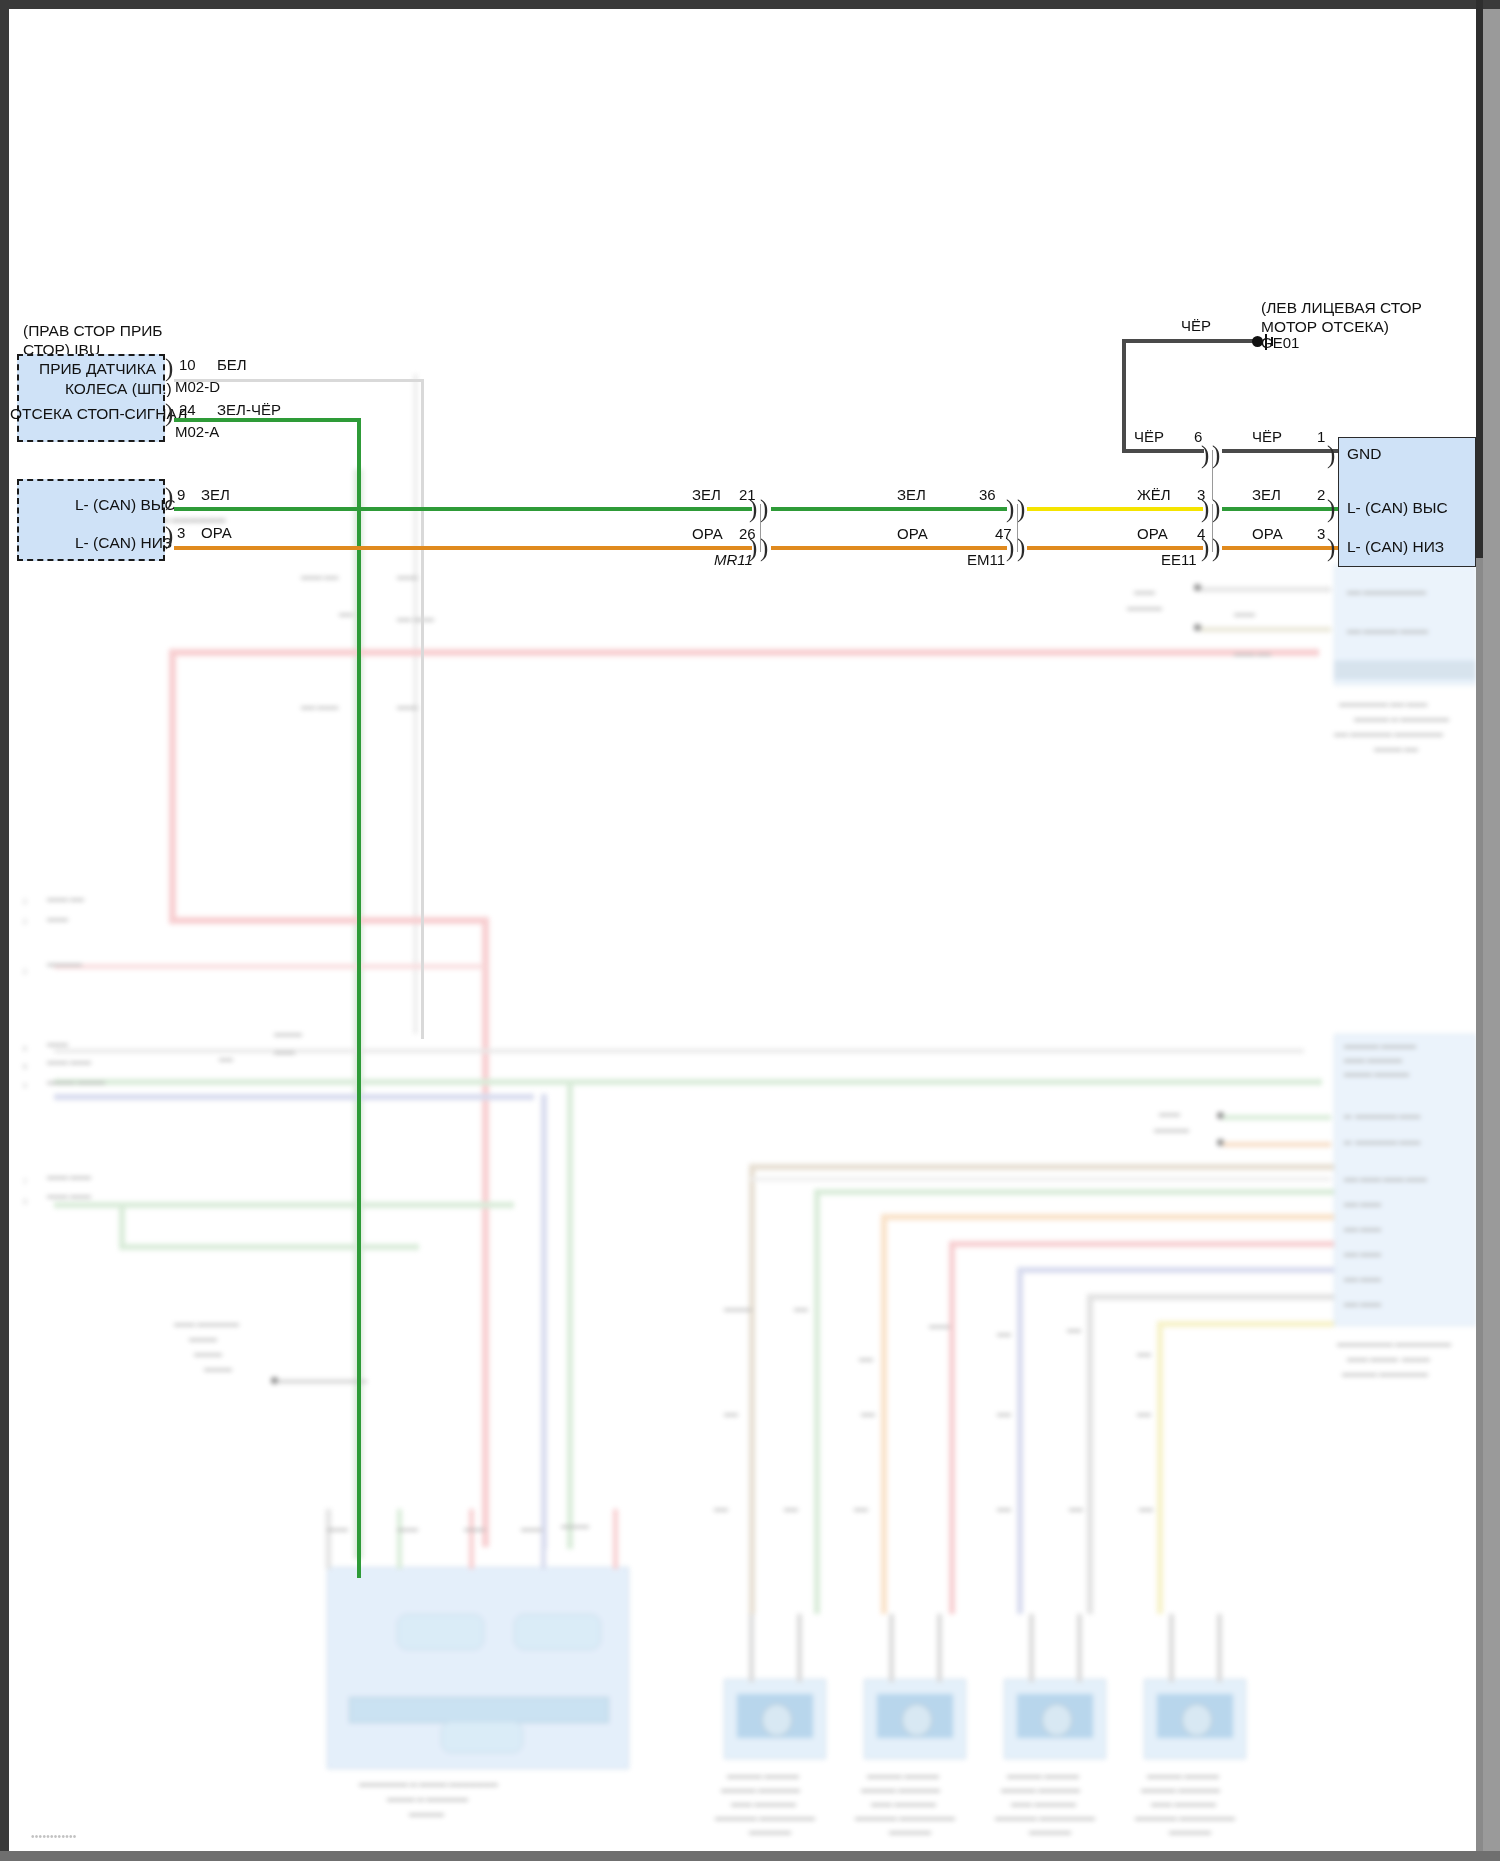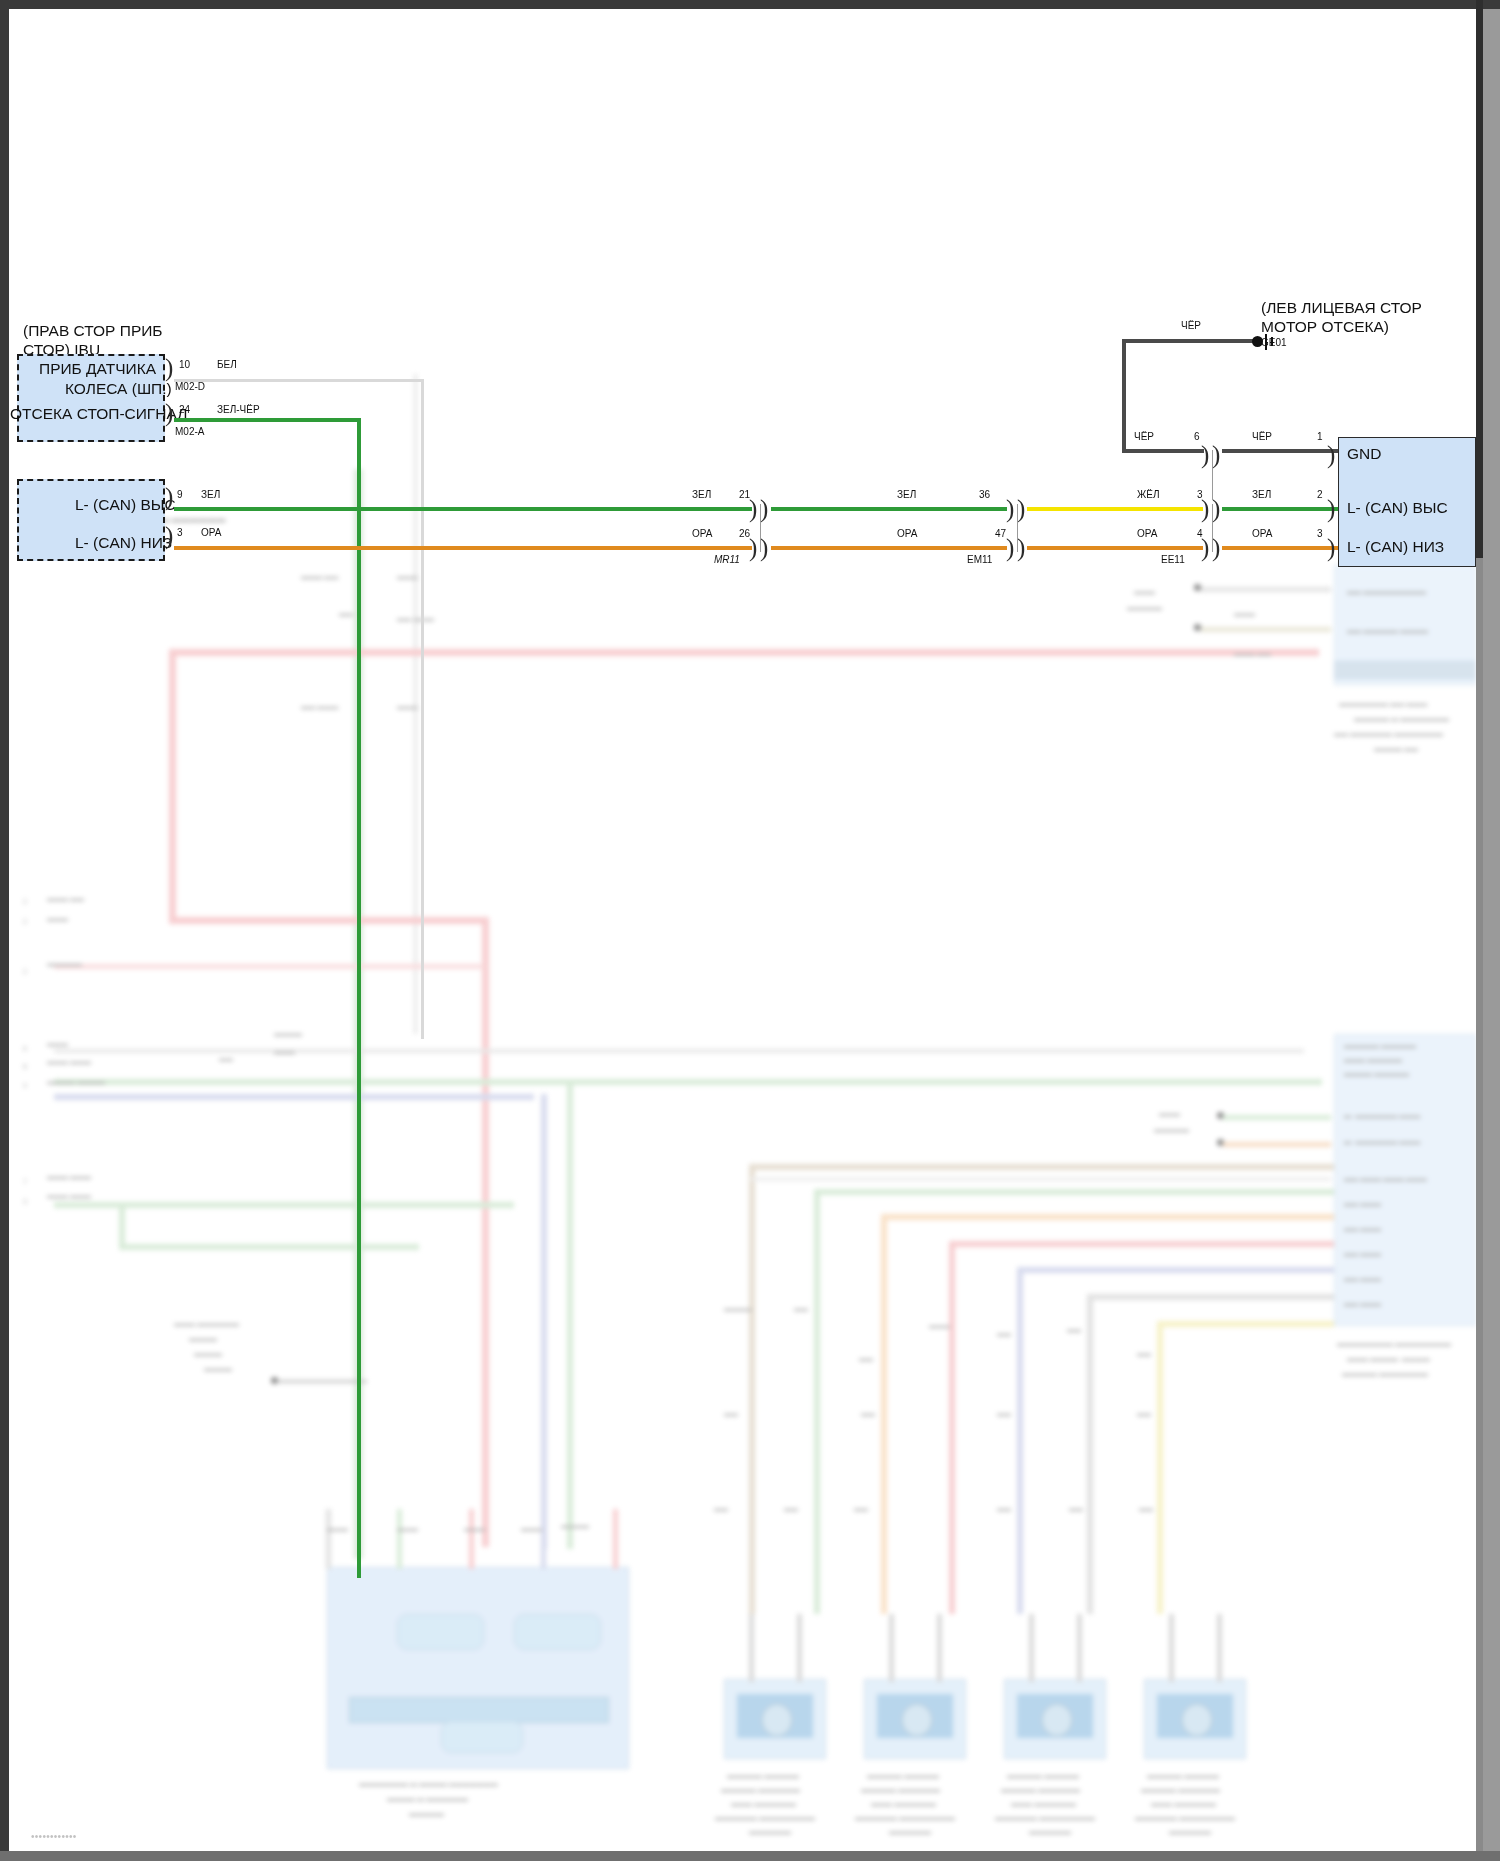--- a/index.html
+++ b/index.html
@@ -33,21 +33,21 @@
   .bl-sensor{position:absolute;background:#cfe4f6;border:1px solid #9dbcd8;}
   .bl-sensor .inner{position:absolute;left:12%;top:18%;width:76%;height:56%;background:#7fb5de;}
   .bl-sensor .circ{position:absolute;left:36%;top:30%;width:28%;height:38%;border-radius:50%;background:#b9d6ea;border:2px solid #86aec9;}
 
   
   #sharp{position:absolute;left:0;top:0;width:1467px;height:1842px;}
   .box{position:absolute;background:#cfe2f7;box-sizing:border-box;}
   .box.dashed{border:2px dashed #1a1a1a;}
   .box.solid{border:1.6px solid #2b2b2b;}
   .lbl{position:absolute;color:#111;font-size:15.5px;line-height:19px;white-space:pre;}
-  .pin{position:absolute;color:#111;font-size:10px;line-height:17px;white-space:pre;}
+  .pin{position:absolute;color:#111;font-size:15px;line-height:17px;white-space:pre;}
   .wire{position:absolute;}
   .wh{height:3px;}
   .wv{width:3px;}
   .c-green{background:#2e9b38;}
   .c-orange{background:#e08a1e;}
   .c-yellow{background:#f5e400;}
   .c-black{background:#4a4a4a;}
   .c-white{background:#d9d9d9;}
   .conn{position:absolute;color:#2b2b2b;font-size:25px;line-height:22px;font-family:"Liberation Serif",serif;}
   .gnd-dot{position:absolute;width:11px;height:11px;border-radius:50%;background:#111;}

